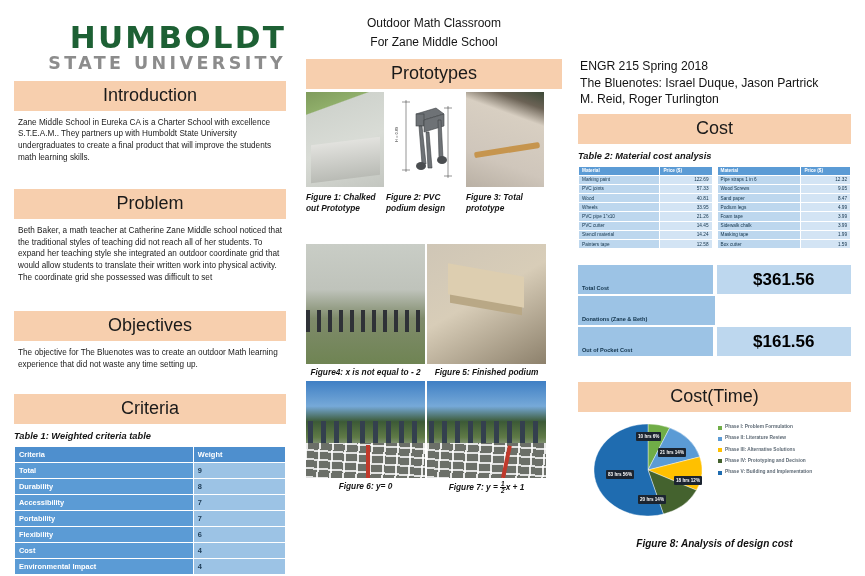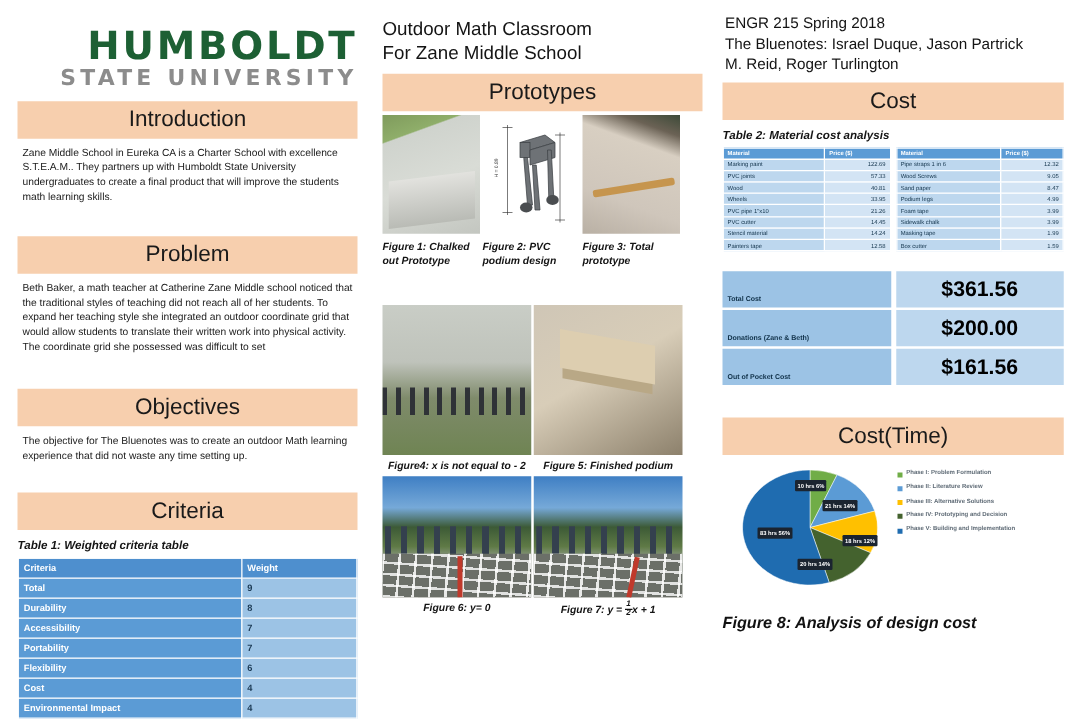--- a/index.html
+++ b/index.html
@@ -167,28 +167,28 @@
   .pie-lab{
     position:absolute;background:#1b2430;color:#fff;
     font-size:4.6px;font-weight:bold;line-height:5.4px;text-align:center;
     padding:1.5px 2px;border-radius:1px;white-space:nowrap;
   }
   .legend{position:absolute;left:140px;top:6px;width:112px;}
   .leg-item{display:flex;gap:3px;margin-bottom:5px;align-items:flex-start;}
   .leg-sw{width:4px;height:4px;flex:0 0 4px;margin-top:1.5px;}
   .leg-tx{font-size:4.8px;line-height:6.2px;font-weight:bold;color:#5f6b76;}
 
-  .fig8cap{font-size:13px;font-style:italic;font-weight:bold;margin-top:2px;}
+  .fig8cap{text-align:center;font-size:10px;font-style:italic;font-weight:bold;margin-top:2px;}
 
   .title-mid{
-    text-align:left;font-size:15px;line-height:19px;
+    text-align:center;font-size:12px;line-height:19px;
     padding:8px 0 7px 0;color:#141414;
   }
   .head-right{
-    font-size:12.2px;line-height:16.5px;padding:4px 0 6px 2px;color:#141414;
+    font-size:12.2px;line-height:16.5px;padding:4px 0 6px 2px;color:#141414;margin-top:48px;
   }
 </style>
 </head>
 <body>
 
 <div class="poster">
 
   <div class="col col-left">
 
     <div class="logo-wrap">
@@ -427,21 +427,20 @@
       </table>
     </div>
 
     <div class="summary">
       <div class="sum-row">
         <div class="sum-lab">Total Cost</div>
         <div class="sum-val">$361.56</div>
       </div>
       <div class="sum-row">
         <div class="sum-lab">Donations (Zane &amp; Beth)</div>
-        <div class="sum-val">$200.00</div>
       </div>
       <div class="sum-row">
         <div class="sum-lab">Out of Pocket Cost</div>
         <div class="sum-val">$161.56</div>
       </div>
     </div>
 
     <div style="height:24px"></div>
     <div class="banner">Cost(Time)</div>
 

